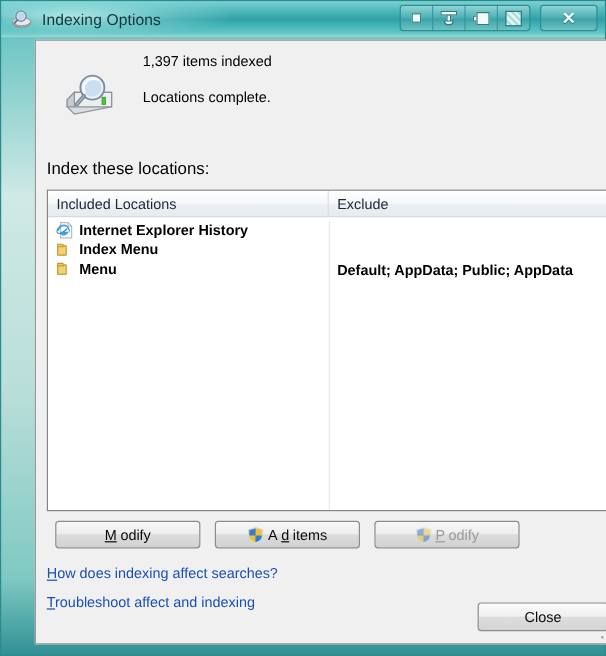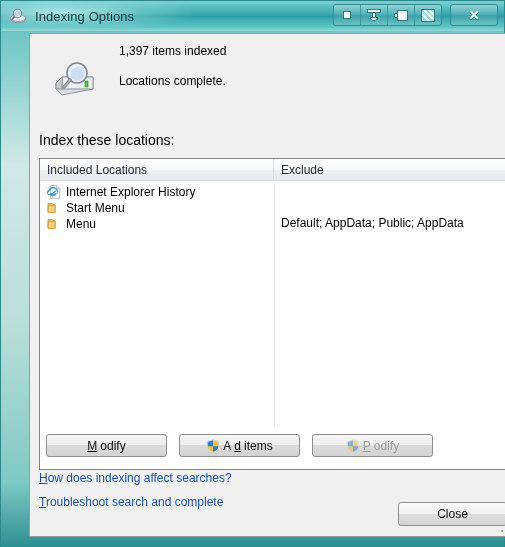--- a/index.html
+++ b/index.html
@@ -185,21 +185,21 @@
     font-size: 14px;
     color: #000;
   }
 
   
   .listview {
     position: absolute;
     left: 9px;
     top: 124px;
     width: 467px;
-    height: 312px;
+    height: 268px;
     box-sizing: border-box;
     border: 1px solid #848484;
     background: #ffffff;
     overflow: hidden;
   }
   .lv-header {
     display: flex;
     height: 22px;
     background: linear-gradient(180deg, #ffffff 0%, #f7f8f9 50%, #edf0f2 52%, #e8ebee 100%);
     border-bottom: 1px solid #d6d9dc;
@@ -220,22 +220,23 @@
   .lv-body { position: relative; height: 244px; }
   .lv-colsep {
     position: absolute;
     left: 234px; top: 0; bottom: 0;
     width: 1px;
     background: #e6e9ec;
   }
   .lv-row {
     display: flex;
     height: 16px;
-    align-items: flex-start;
+    align-items: flex-end;
     position: relative;
+    font-weight: bold;
   }
   .lv-cell-name {
     width: 234px;
     box-sizing: border-box;
     display: flex;
     align-items: center;
     padding-left: 6px;
     font-size: 12px;
     color: #000;
     white-space: nowrap;
@@ -432,21 +433,21 @@
 
         <div class="lv-row">
           <div class="lv-cell-name">
             <span class="row-icon">
               <svg width="16" height="16" viewBox="0 0 16 16">
                 <path d="M2 3.5 h4.4 l1.2 1.4 h1.2 v7.6 h-6.8 z" fill="#f3cf6c" stroke="#c39b34" stroke-width="0.9"></path>
                 <path d="M3.6 5.2 h5.4 v7.3 h-5.4 z" fill="#fbe6a6" stroke="#c39b34" stroke-width="0.7"></path>
                 <path d="M2.2 5.6 h5.0 l1.1 -0.9 h0.8 v7.8 h-6.9 z" fill="#f5d271" stroke="#c39b34" stroke-width="0.8"></path>
               </svg>
             </span>
-            <span>Start Menu</span>
+            <span>Index Menu</span>
           </div>
           <div class="lv-cell-ex"></div>
         </div>
 
         <div class="lv-row">
           <div class="lv-cell-name">
             <span class="row-icon">
               <svg width="16" height="16" viewBox="0 0 16 16">
                 <path d="M2 3.5 h4.4 l1.2 1.4 h1.2 v7.6 h-6.8 z" fill="#f3cf6c" stroke="#c39b34" stroke-width="0.9"></path>
                 <path d="M3.6 5.2 h5.4 v7.3 h-5.4 z" fill="#fbe6a6" stroke="#c39b34" stroke-width="0.7"></path>
@@ -494,21 +495,21 @@
         </span>
         <span class="u">P</span>
           <span>odify</span>
       </div>
     </div>
 
     <div class="link" id="link-how">
       <span class="u">H</span><span>ow does indexing affect searches?</span>
     </div>
     <div class="link" id="link-trouble">
-      <span class="u">T</span><span>roubleshoot search and complete</span>
+      <span class="u">T</span><span>roubleshoot affect and indexing</span>
     </div>
 
     <div id="btn-close">
       <span>Close</span>
     </div>
 
     <div class="grip">
       <i style="left:10px; top:2px;"></i>
       <i style="left:6px;  top:6px;"></i>
         <i style="left:10px; top:6px;"></i>

